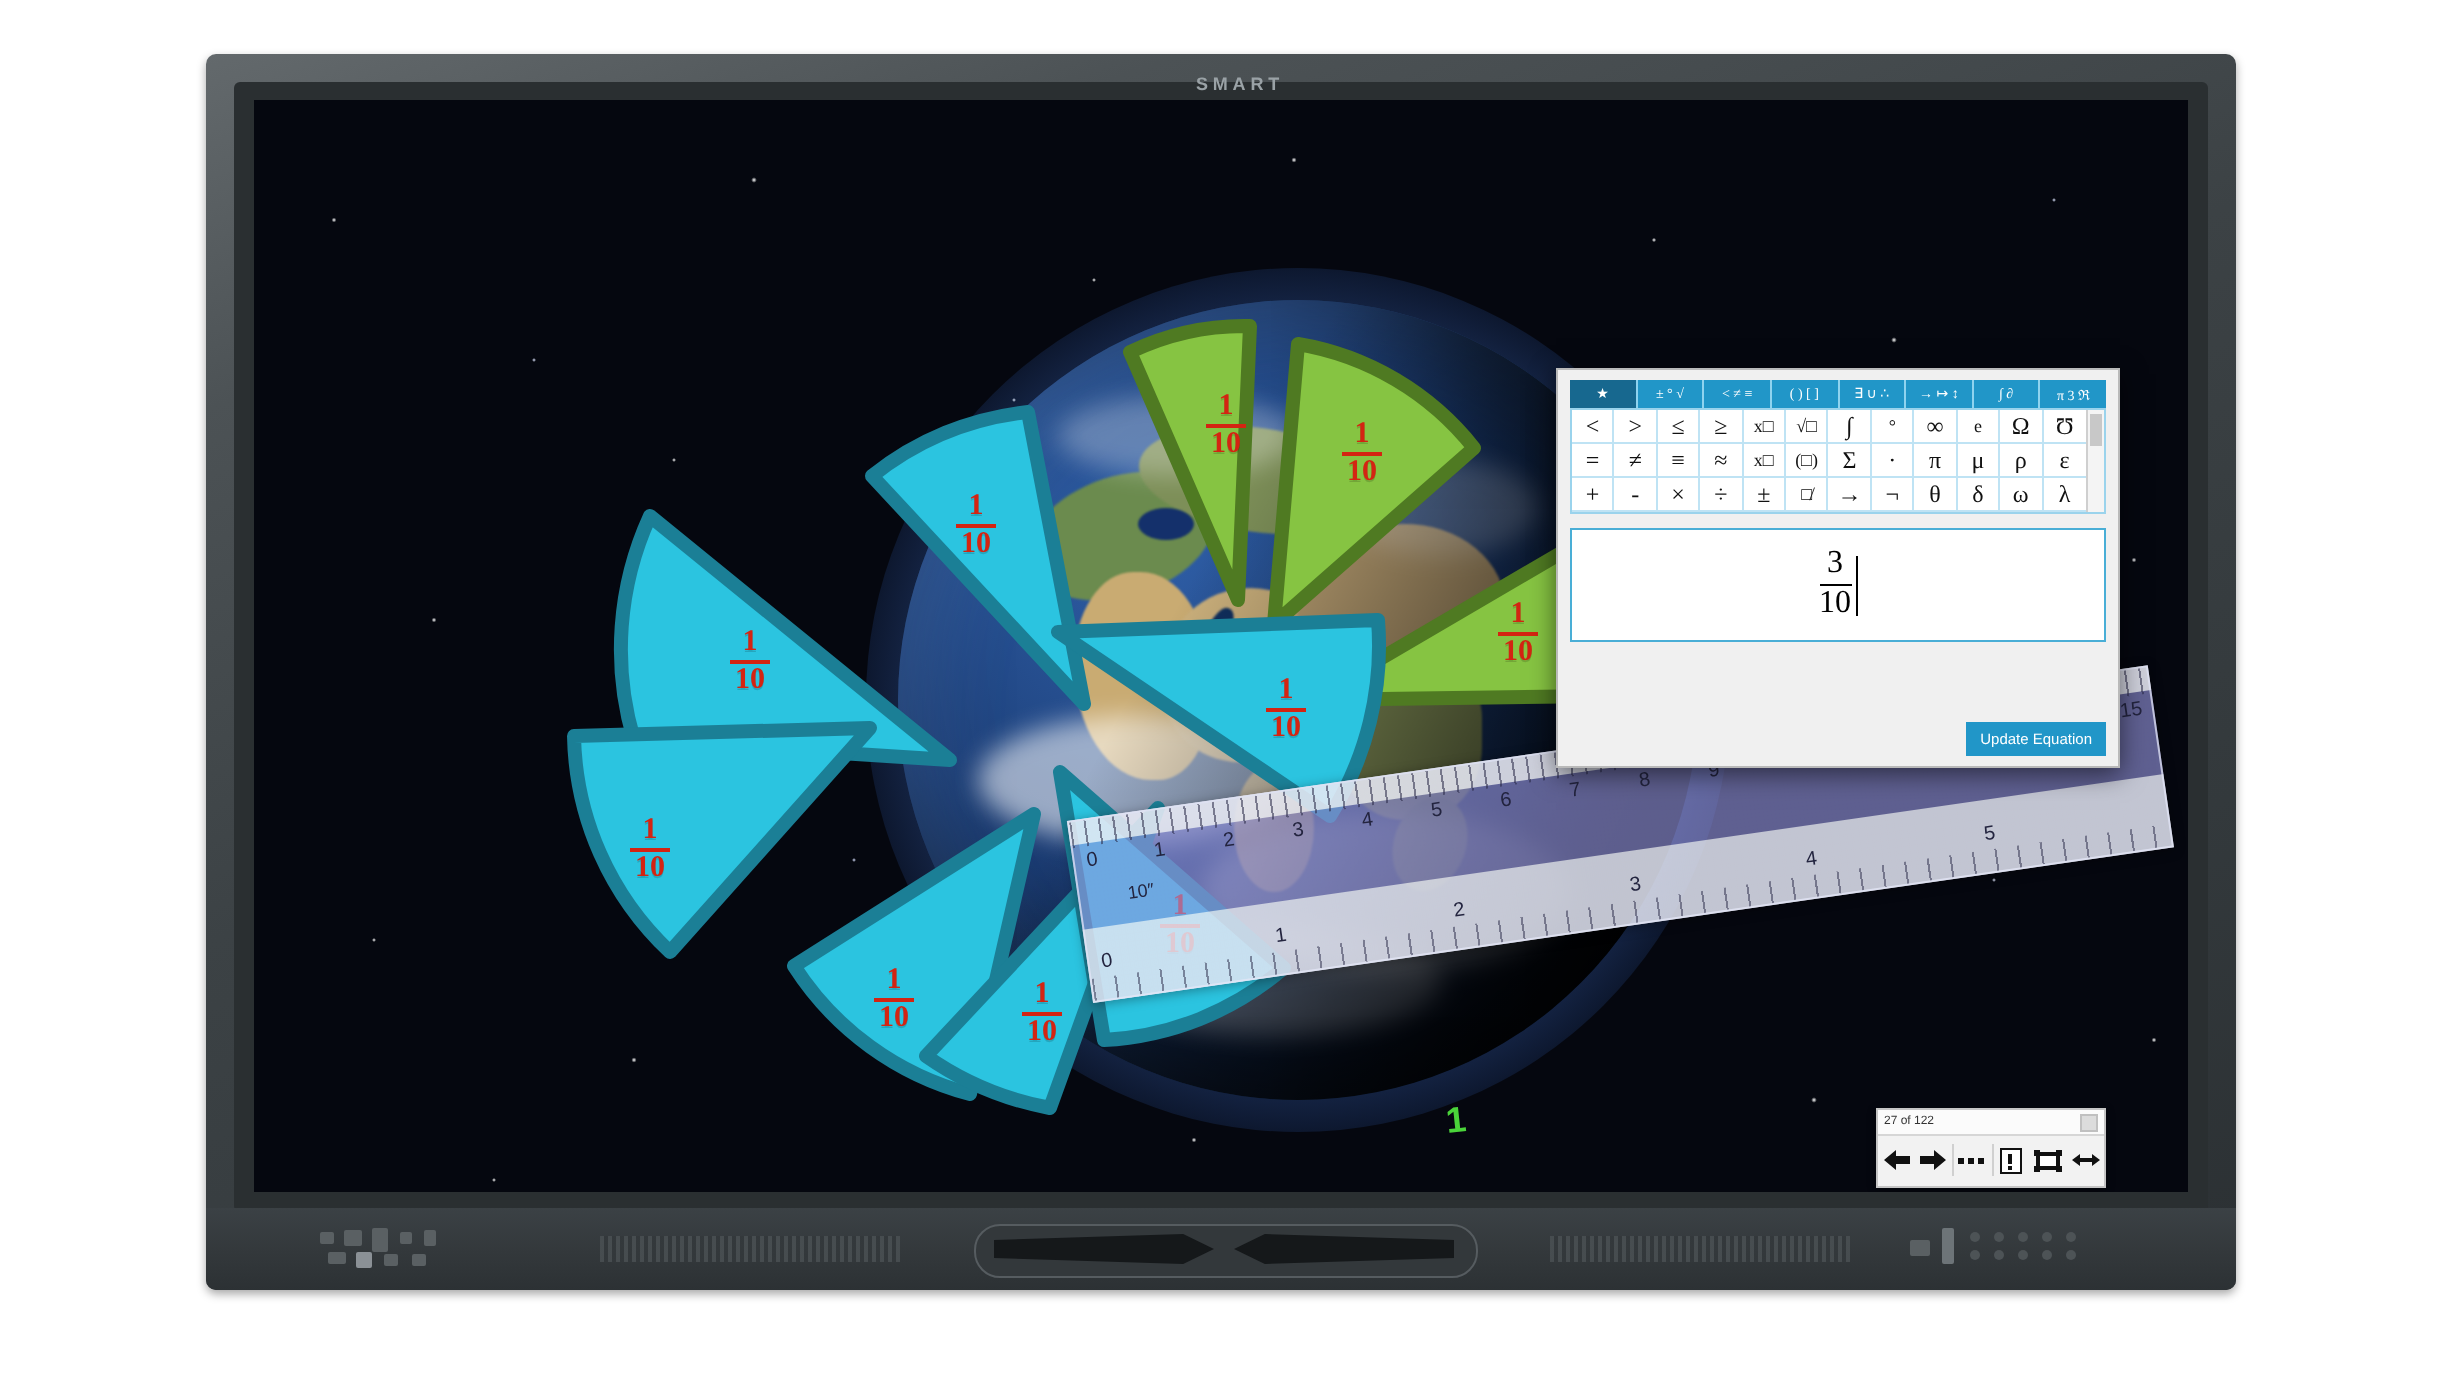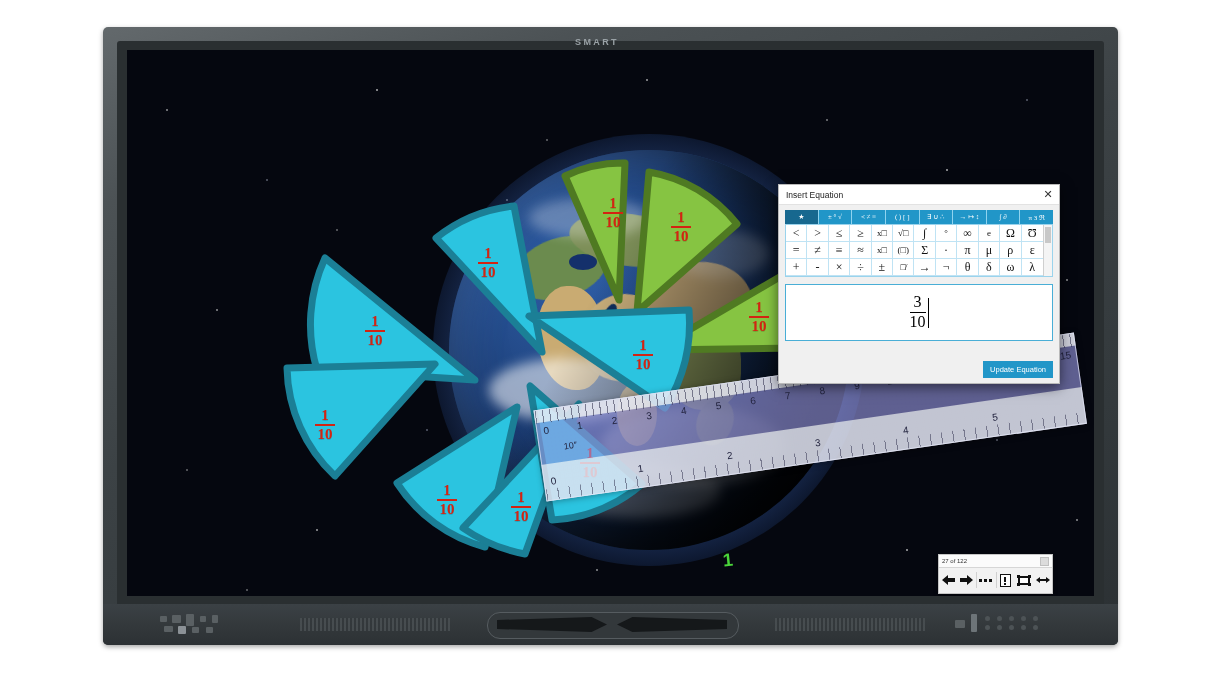--- a/index.html
+++ b/index.html
@@ -22,21 +22,21 @@
     position: absolute; left: 117px; top: 41px; width: 987px; height: 565px;
     background: #2a2f31; border-radius: 3px;
   }
   .screen {
     position: absolute; left: 127px; top: 50px; width: 967px; height: 546px;
     overflow: hidden; background:#05070f;
   }
   .smart-logo {
     position: absolute; left: 575px; top: 36px; width: 90px; height: 12px;
     color: #9aa2a6; font-size: 9px; letter-spacing: 2.4px; font-weight: 700;
-    text-align: left; line-height: 12px;
+    text-align: center; line-height: 12px;
     font-family: "Liberation Sans", sans-serif;
   }
   
   .chin {
     position: absolute; left: 103px; top: 604px; width: 1015px; height: 41px;
     background: linear-gradient(180deg,#3b4145 0%,#33383b 55%,#2c3134 100%);
     border-radius: 0 0 5px 5px;
   }
   .pen-tray {
     position: absolute; left: 487px; top: 612px; width: 250px; height: 25px;
@@ -407,24 +407,20 @@
           <span class="rnum inch" style="left:362px;">4</span>
           <span class="rnum inch" style="left:452px;">5</span>
 
           <span class="rnum" style="left:24px;top:34px;font-size:9px;">10″</span>
         </div>
       </div>
       <div class="ruler-mark" style="position:absolute;left:596px;top:500px;">1</div>
     </div>
 
     <div class="eq-dialog">
-      <div class="eq-title">
-        <span class="t">Insert Equation</span>
-        <span class="eq-close">✕</span>
-      </div>
 
       <div class="eq-tabs">
         <div class="eq-tab active">★</div>
         <div class="eq-tab">± ° √</div>
         <div class="eq-tab">&lt; ≠ ≡</div>
         <div class="eq-tab">( ) [ ]</div>
         <div class="eq-tab">∃ ∪ ∴</div>
         <div class="eq-tab">→ ↦ ↕</div>
         <div class="eq-tab">∫ ∂</div>
         <div class="eq-tab">π 3 ℜ</div>

